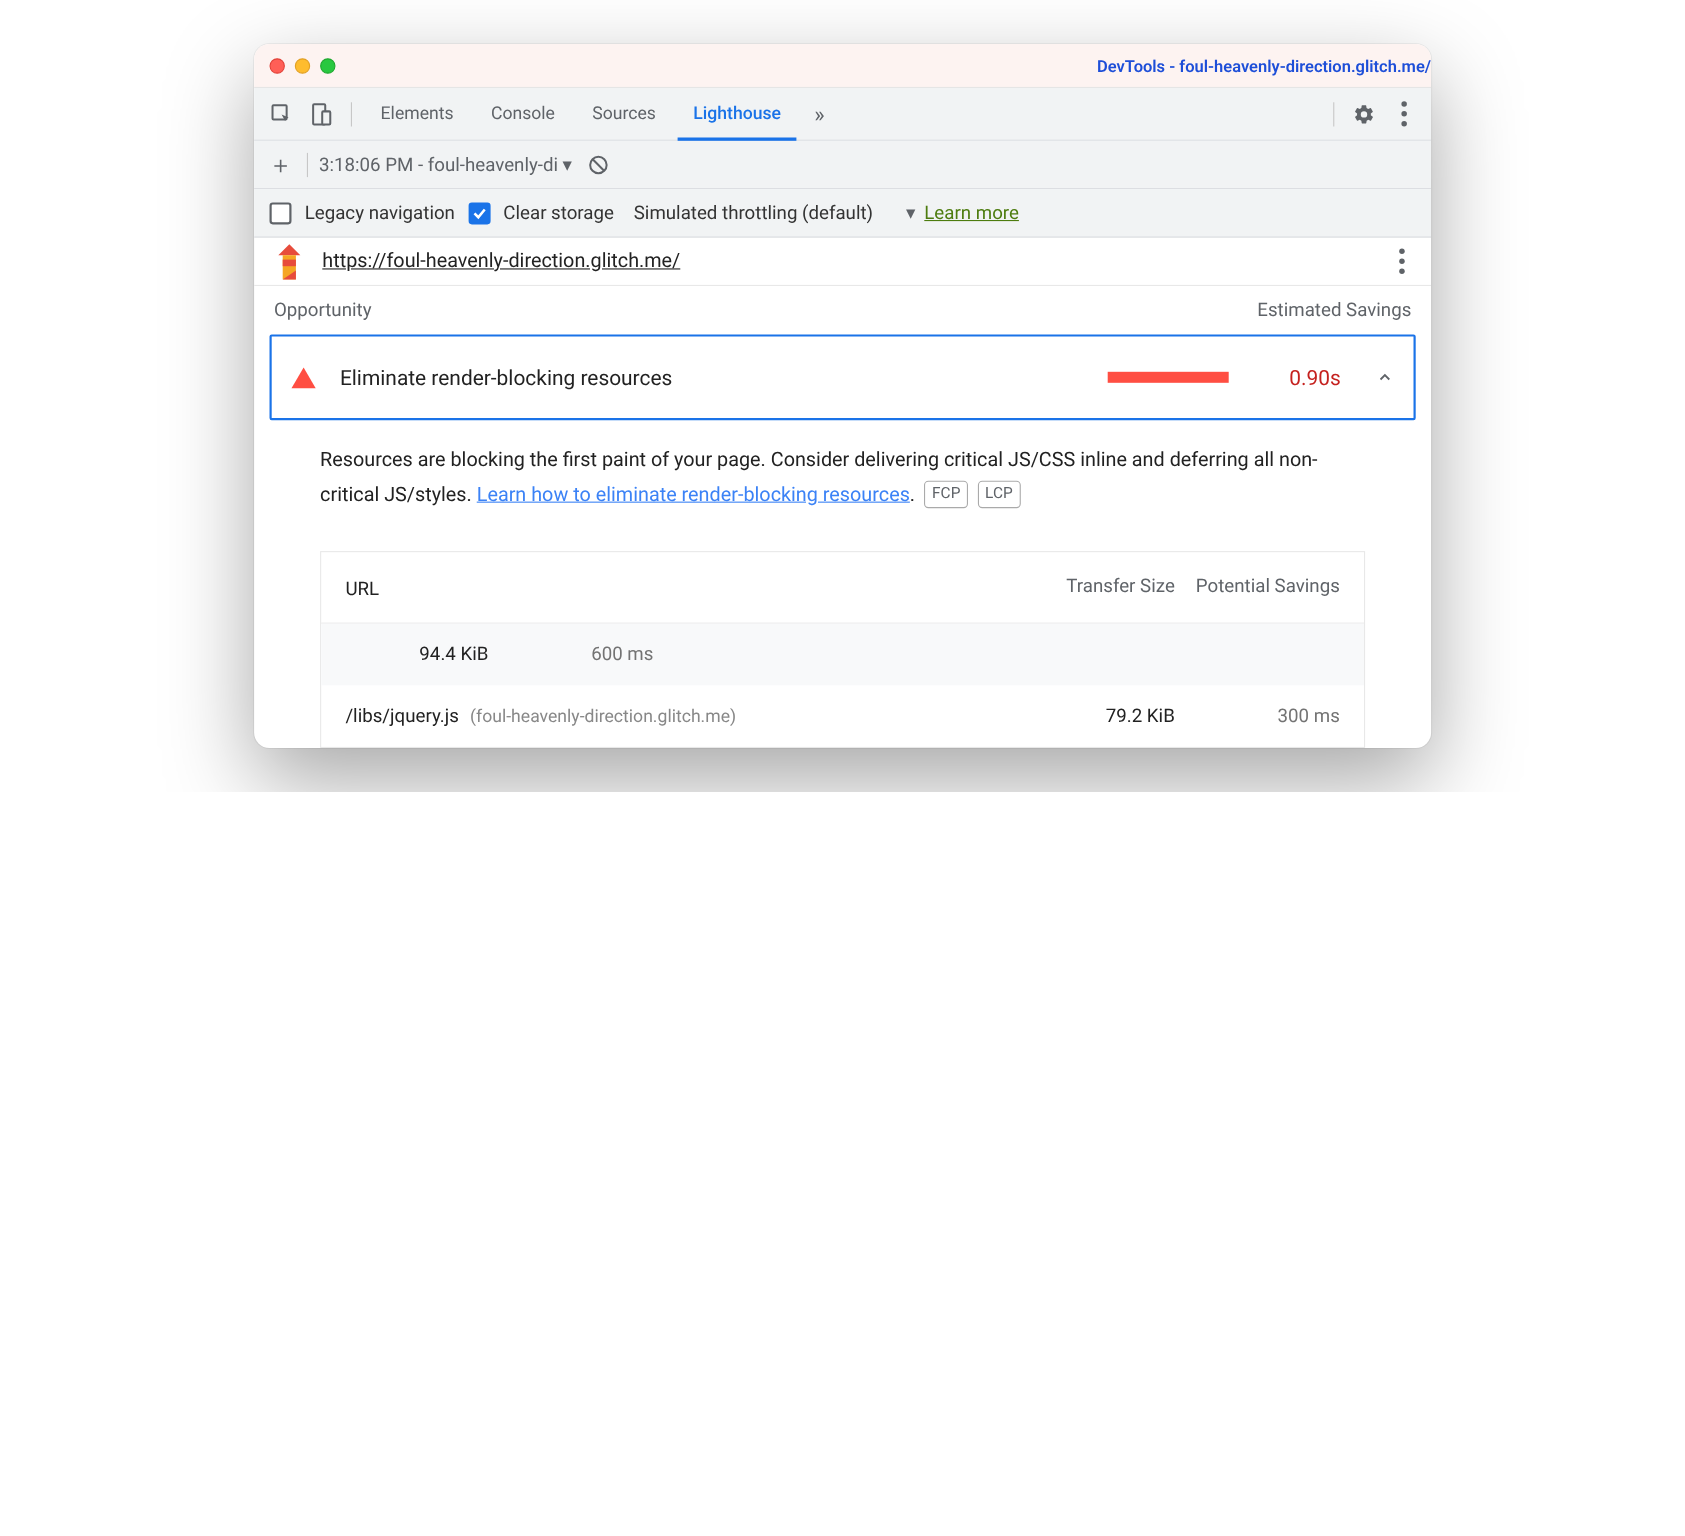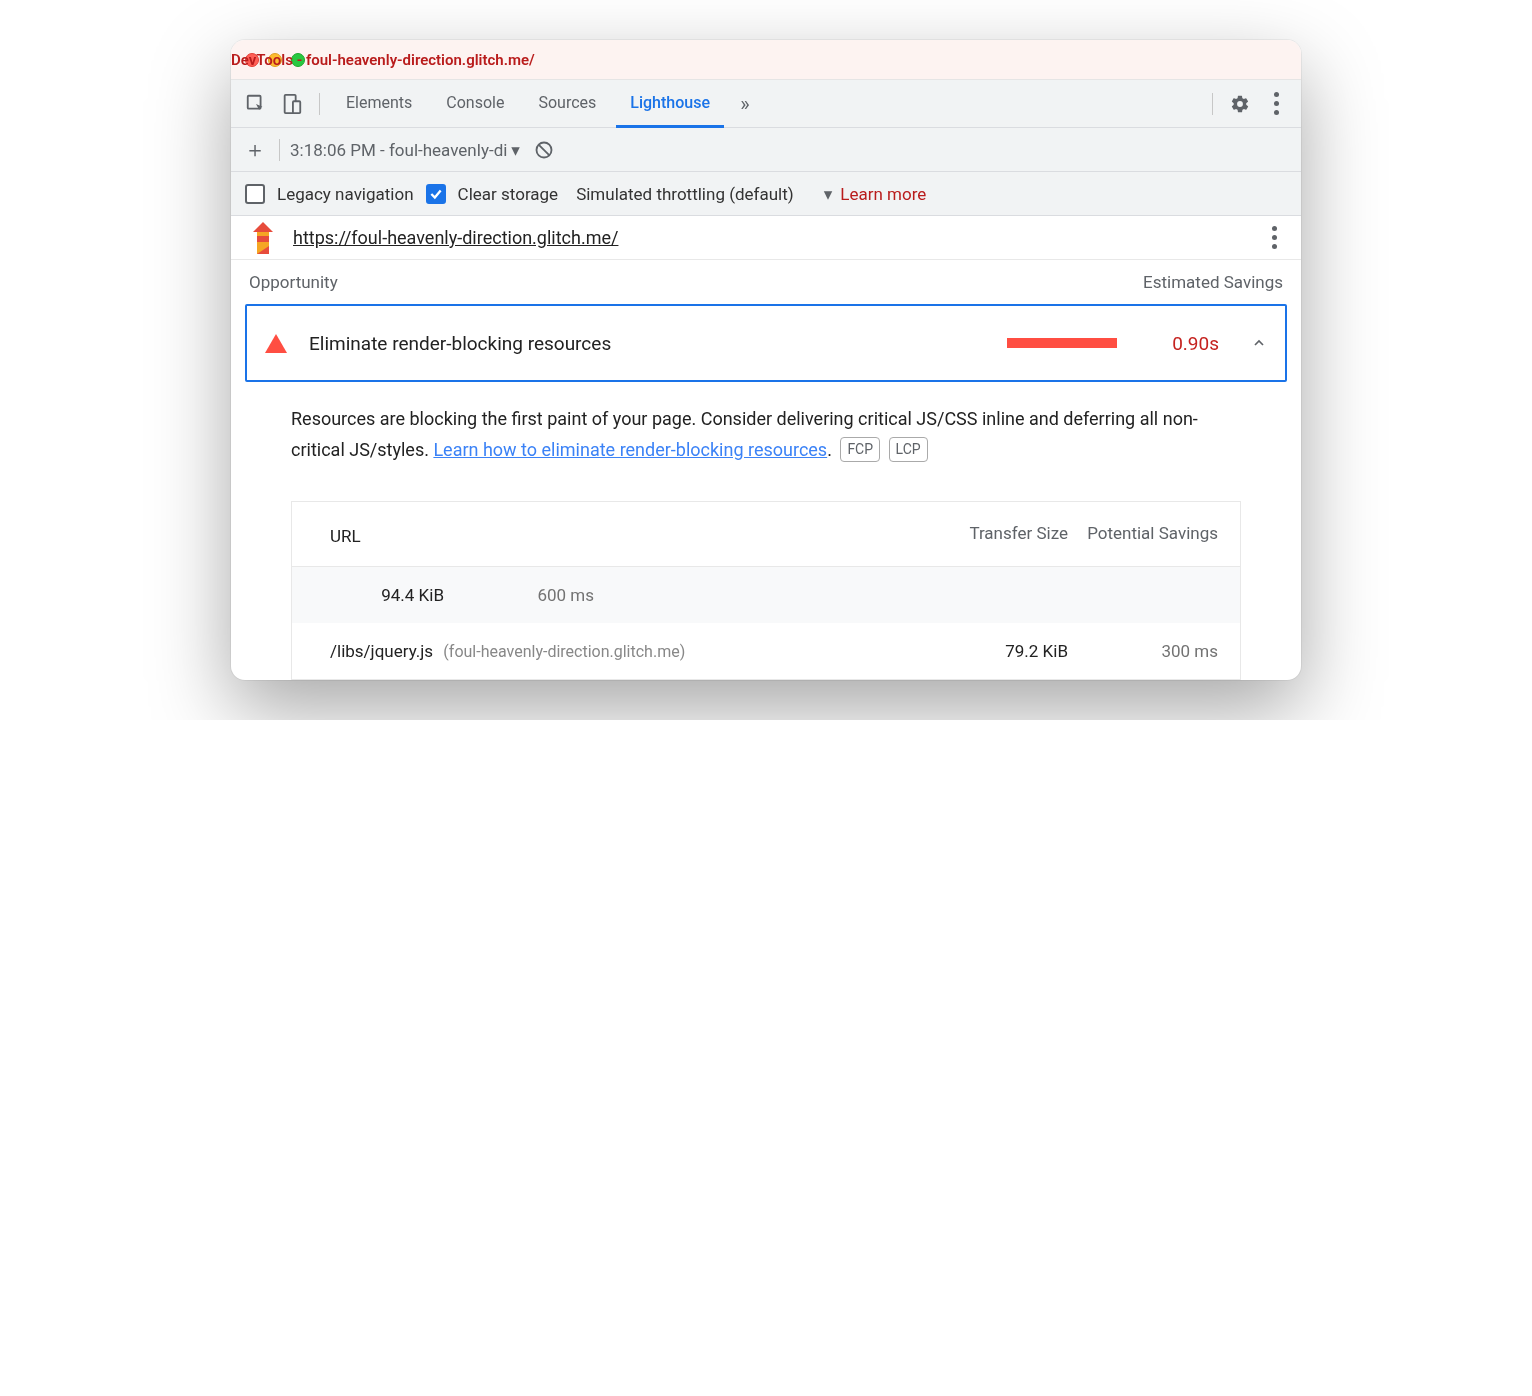--- a/index.html
+++ b/index.html
@@ -29,24 +29,24 @@
     border-bottom: 1px solid #e5e5e5;
   }
   .traffic-lights { display: flex; gap: 9px; }
   .light { width: 14px; height: 14px; border-radius: 50%; }
   .light.red { background: #ff5f57; border: 1px solid #e24138; }
   .light.yellow { background: #febc2e; border: 1px solid #e1a024; }
   .light.green { background: #28c840; border: 1px solid #1ea82f; }
   .win-title {
     position: absolute;
     left: 0; right: 0;
-    text-align: left;
+    text-align: right;
     font-size: 15px;
     font-weight: 600;
-    color: #b91c1c;
+    color: #1d4ed8;
     pointer-events: none;
   }
   
   .tabbar {
     background: #f1f3f4;
     height: 48px;
     display: flex;
     align-items: center;
     padding: 0 10px;
     border-bottom: 1px solid #dadce0;
@@ -115,21 +115,21 @@
   }
   .checkbox {
     width: 20px; height: 20px; border: 2px solid #5f6368; border-radius: 3px;
     display: inline-flex; align-items: center; justify-content: center;
     background: #fff;
   }
   .checkbox.checked {
     background: #1a73e8; border-color: #1a73e8; color: #fff;
   }
   .optbar .caret-small { color: #5f6368; margin-left: 4px; }
-  .linkish { color: #b91c1c; cursor: pointer; }
+  .linkish { text-decoration: underline; color: #4d7c0f; cursor: pointer; }
   
   .urlrow {
     height: 44px;
     display: flex;
     align-items: center;
     padding: 0 18px;
     border-bottom: 1px solid #e8e8e8;
     gap: 16px;
     font-size: 18px;
     color: #222;
@@ -207,21 +207,21 @@
     align-items: center;
     padding: 18px 22px;
   }
   .opp-table .thead {
     color: #5f6368;
     border-bottom: 1px solid #e8e8e8;
     align-items: flex-end;
     padding: 20px 22px;
   }
   .opp-table .trow.odd { background: #f8f9fa; }
-  .col-url { flex: 1; color: #222; margin-left: 16px; }
+  .col-url { flex: 1; color: #222; }
   .col-url .host { color: #888; font-size: 16px; margin-left: 6px; }
   .col-size { width: 130px; text-align: right; color: #222;}
   .col-save { width: 150px; text-align: right; color: #737373;}
   .thead .col-size, .thead .col-save { color: #5f6368; white-space: normal; line-height: 1.4; }
   svg { display: block; }
 </style>
 </head>
 <body>
 
 <div class="window">

